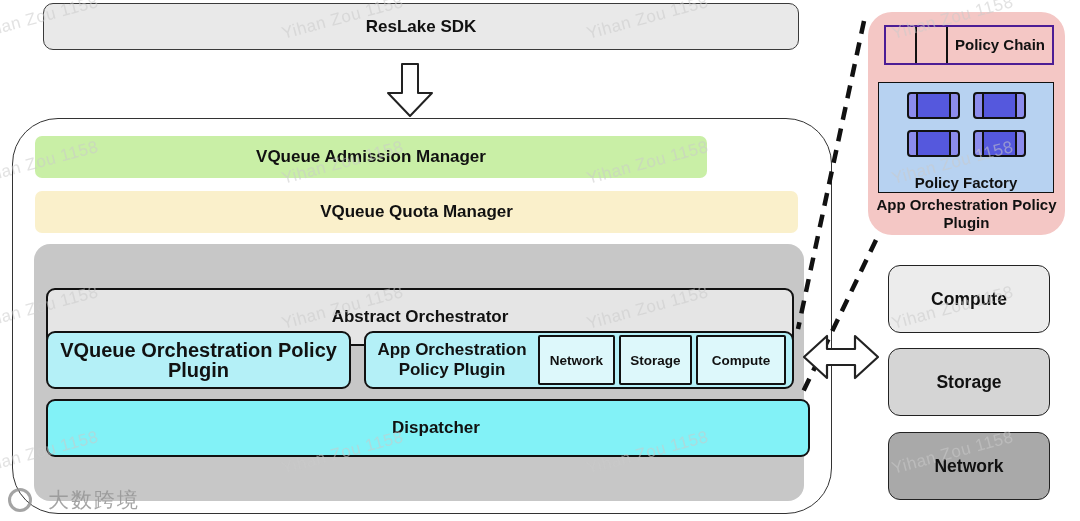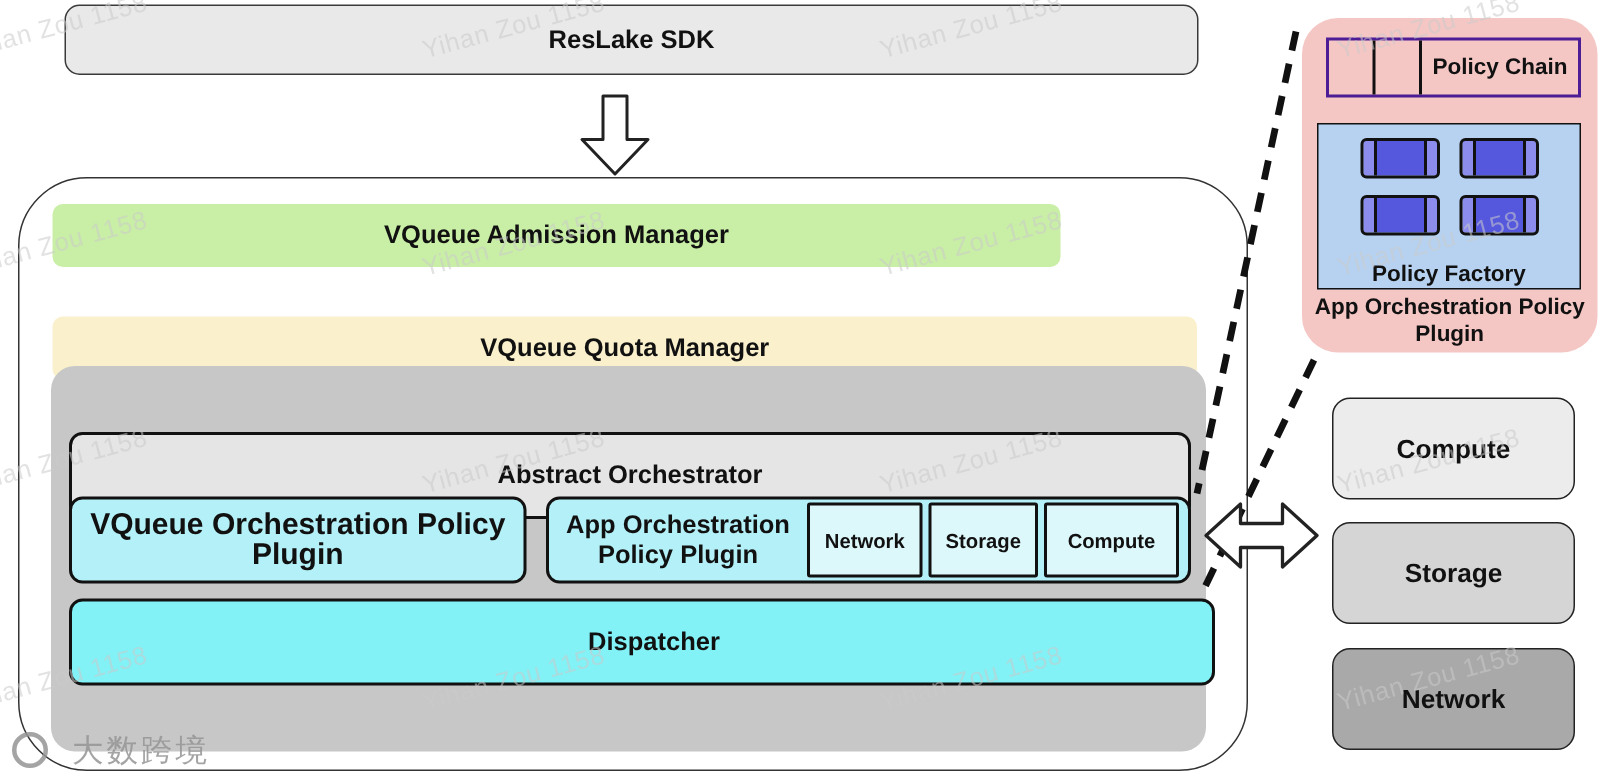--- a/index.html
+++ b/index.html
@@ -18,21 +18,21 @@
     background:#e9e9e9;border:1.6px solid #3a3a3a;border-radius:10px;
     font-size:17px;
   }
 
   
   #main-box{
     left:12px;top:118px;width:818px;height:394px;
     background:#fff;border:1.6px solid #333;border-radius:46px;
   }
   #admission-bar{left:22px;top:17px;width:672px;height:42px;border-radius:7px;font-size:17px;}
-  #quota-bar{left:22px;top:72px;width:763px;height:42px;border-radius:7px;font-size:17px;margin-top:20px;}
+  #quota-bar{left:22px;top:72px;width:763px;height:42px;border-radius:7px;font-size:17px;}
 
   #framework{
     left:21px;top:125px;width:770px;height:257px;
     background:#c7c7c7;border-radius:16px;
   }
   .cyanbox{border:2px solid #111;border-radius:9px;}
   #abstract-box{left:12px;top:19px;width:744px;height:54px;font-size:17px;}
   #vqueue-plugin{left:12px;top:87px;width:301px;height:54px;font-size:20px;line-height:20px;}
   #app-plugin{left:330px;top:87px;width:426px;height:54px;display:flex;align-items:center;}
   #app-plugin-label{width:172px;font-size:17px;line-height:20px;}

